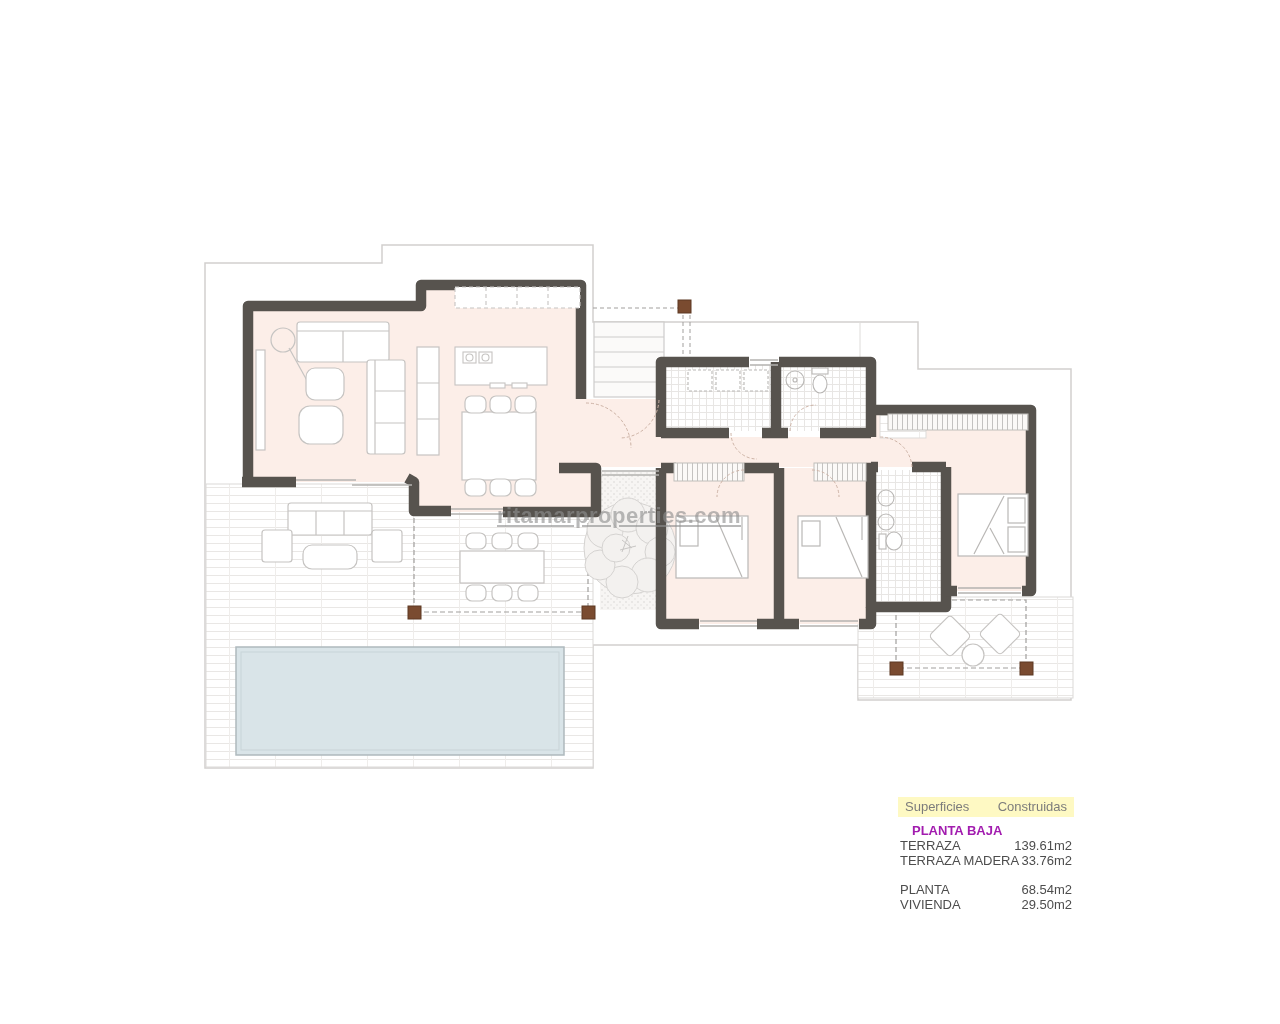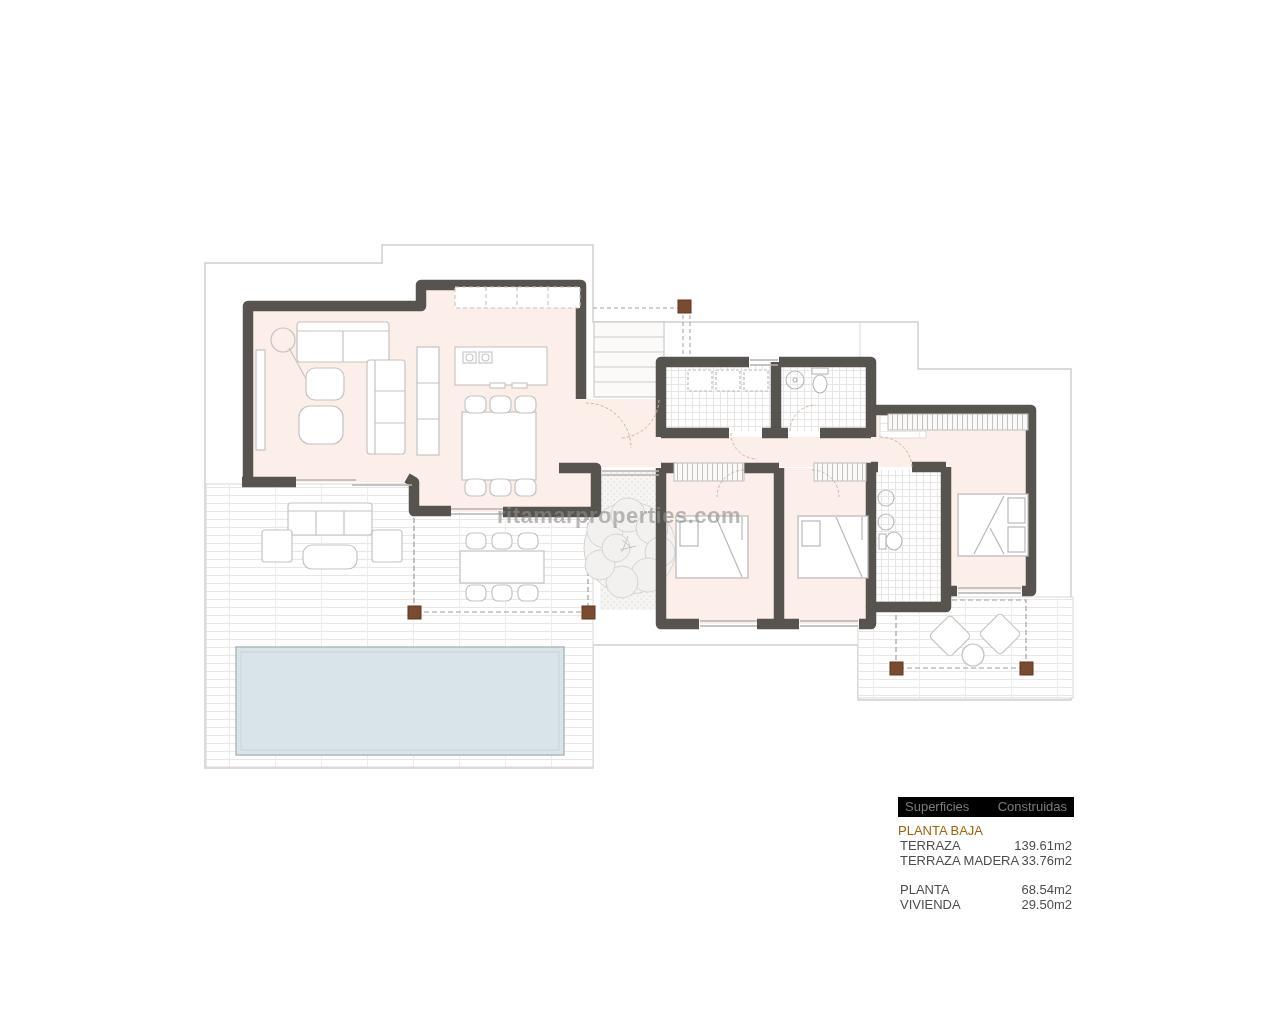--- a/index.html
+++ b/index.html
@@ -1,26 +1,26 @@
 <!DOCTYPE html>
 <html><head>
 <meta charset="utf-8">
 <style>
   html,body{margin:0;padding:0;background:#ffffff;}
   #canvas{position:relative;width:1280px;height:1024px;background:#ffffff;overflow:hidden;
           font-family:"Liberation Sans", sans-serif;}
   #plan-svg{position:absolute;left:0;top:0;}
   
   .watermark{position:absolute;left:497px;top:503px;font-size:22px;font-weight:bold;
-             color:#8f8f8f;opacity:.62;letter-spacing:.5px;white-space:nowrap;}
+             color:#8f8f8f;opacity:.62;letter-spacing:.5px;white-space:nowrap;text-decoration:underline;}
   
   .legend{position:absolute;left:898px;top:797px;width:176px;font-size:13px;color:#4d4d4d;}
-  .legend-header{display:flex;justify-content:space-between;background:#000000;color:#7c7c7c;
+  .legend-header{display:flex;justify-content:space-between;background:#fef9c3;color:#7c7c7c;
                  padding:2px 7px 3px 7px;}
-  .legend-section{color:#a16207;margin:7px 0 0 0;line-height:14px;}
+  .legend-section{color:#a21caf;margin:7px 0 0 14px;line-height:14px;font-weight:bold;}
   .legend-row{display:flex;justify-content:space-between;line-height:15px;padding:0 2px;}
   .legend-gap{height:14px;}
 </style>
 </head>
 <body>
 
 <div id="canvas">
 
 <svg id="plan-svg" width="1280" height="1024" viewBox="0 0 1280 1024">
   <defs>

